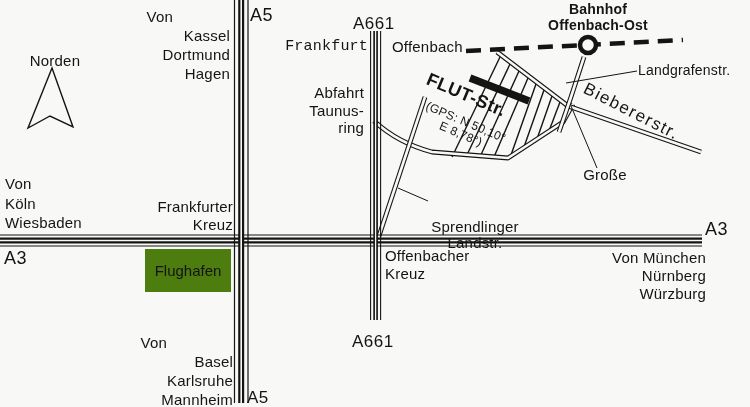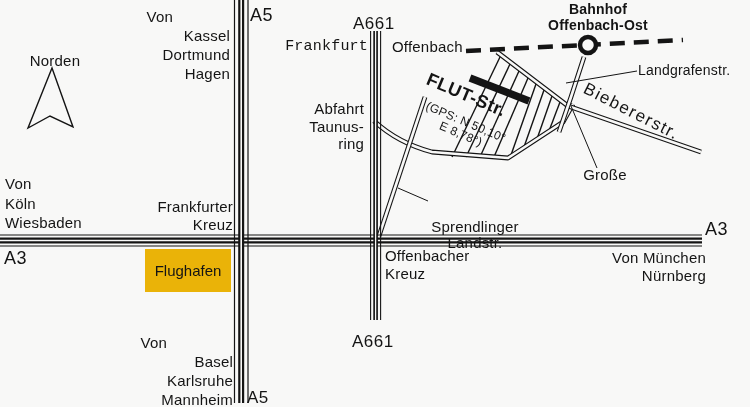--- a/index.html
+++ b/index.html
@@ -114,21 +114,21 @@
 
   <div class="lbl" style="left:392px;top:37px;">Offenbach</div>
 
   <div class="lbl ctr sm" style="left:542px;top:1px;width:112px;font-weight:bold;">
     <div>Bahnhof</div>
     <div>Offenbach-Ost</div>
   </div>
 
   <div class="lbl sm" style="left:638px;top:62px;">Landgrafenstr.</div>
 
-  <div class="lbl rt" style="right:386px;top:84px;width:110px;line-height:17.5px;margin-top:16px;">
+  <div class="lbl rt" style="right:386px;top:84px;width:110px;line-height:17.5px;">
     <div>Abfahrt</div>
     <div>Taunus-</div>
     <div>ring</div>
   </div>
 
   <div class="lbl bieberer rot" style="left:589px;top:79px;">Biebererstr.</div>
 
   <div class="lbl flut-name rot" style="left:431px;top:70px;">FLUT-Str.</div>
 
   <div class="lbl gps rot ctr" style="left:413px;top:93px;width:120px;">
@@ -146,39 +146,40 @@
     <div>Wiesbaden</div>
   </div>
 
   <div class="lbl rt" style="right:517px;top:198px;width:130px;line-height:18px;">
     <div>Frankfurter</div>
     <div>Kreuz</div>
   </div>
 
   <div class="lbl hw" style="left:4px;top:249px;">A3</div>
 
-  <div id="flughafen-box" style="background: #eab308;">
+  <div id="flughafen-box" style="background: #4d7c0f;">
     <span>Flughafen</span>
   </div>
 
   <div class="lbl ctr" style="left:418px;top:191px;width:114px;line-height:16px;margin-top:28px;">
     <div>Sprendlinger</div>
     <div>Landstr.</div>
   </div>
 
   <div class="lbl" style="left:385px;top:247px;line-height:18px;">
     <div>Offenbacher</div>
     <div>Kreuz</div>
   </div>
 
   <div class="lbl hw" style="left:705px;top:220px;">A3</div>
 
   <div class="lbl rt" style="right:44px;top:249px;width:160px;line-height:18px;">
     <div>Von München</div>
     <div>Nürnberg</div>
+    <div>Würzburg</div>
   </div>
 
   <div class="lbl hw" style="left:352px;top:332px;font-size:17px;">A661</div>
 
   <div class="lbl rt" style="right:517px;top:333px;width:160px;">
     <div class="indent-s">Von</div>
     <div>Basel</div>
     <div>Karlsruhe</div>
     <div>Mannheim</div>
   </div>

